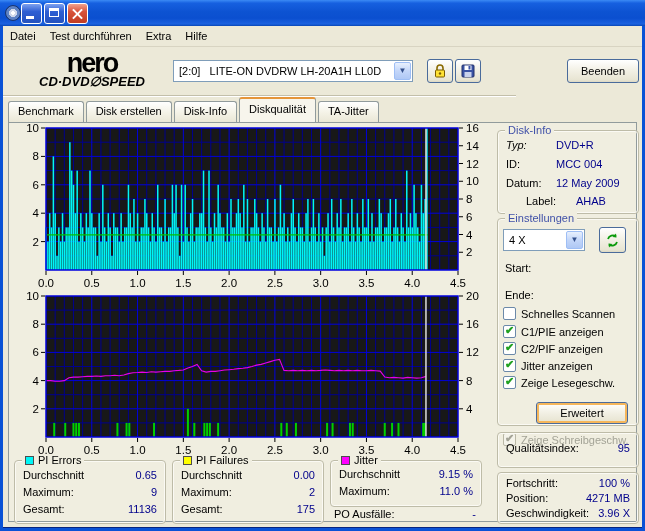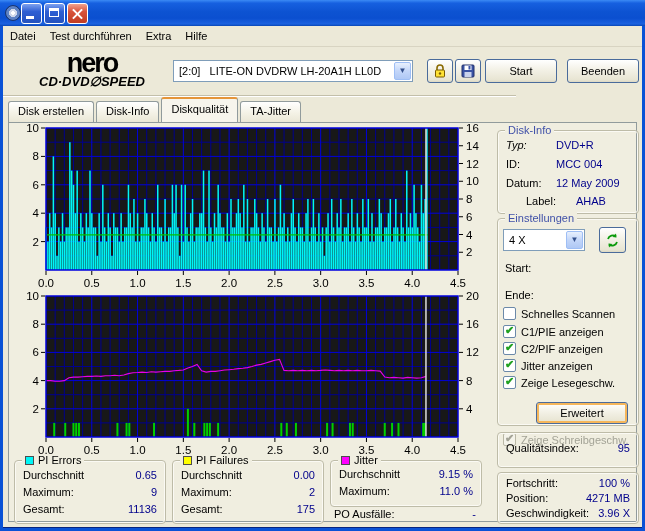--- a/index.html
+++ b/index.html
@@ -129,25 +129,25 @@
     </svg>
   </div>
   <div class="xp-btn icon-btn" style="left:452px;">
     <svg width="16" height="16" viewBox="0 0 16 16" style="position:static;">
       <rect x="2" y="2" width="12" height="12" rx="1" fill="#3A53A4" stroke="#22316B"></rect>
       <rect x="4.5" y="2.5" width="7" height="4.5" fill="#fff"></rect>
       <rect x="8.5" y="3" width="2" height="3.5" fill="#3A53A4"></rect>
       <rect x="4.5" y="9" width="7" height="5" fill="#C9D2EC"></rect>
     </svg>
   </div>
-  <div class="xp-btn" style="left:482px;top:12px;width:72px;">Start</div>
   <div class="xp-btn" style="left:564px;top:12px;width:72px;">Beenden</div>
 </div>
 
 <div class="tabstrip">
+  <div class="tab">Benchmark</div>
   <div class="tab">Disk erstellen</div>
   <div class="tab">Disk-Info</div>
   <div class="tab active">Diskqualität</div>
   <div class="tab">TA-Jitter</div>
 </div>
 
 <div class="tabpage"></div>
 
 <svg id="chart1" width="478" height="166" viewBox="0 0 478 166">
     <rect x="34" y="4" width="412" height="142" fill="#181818"></rect>

